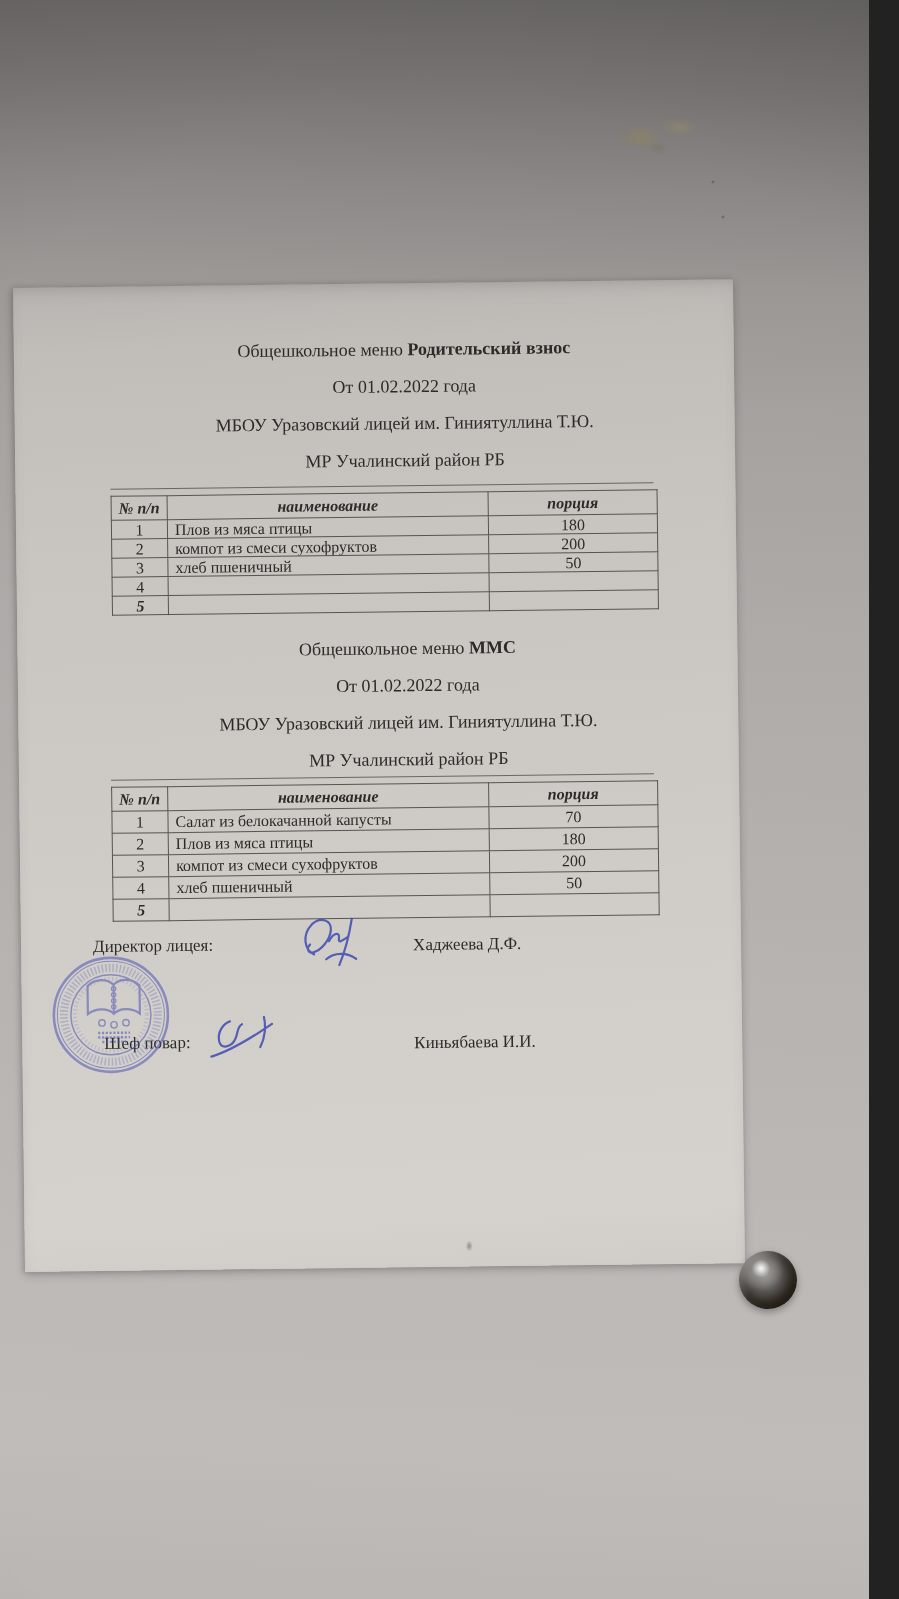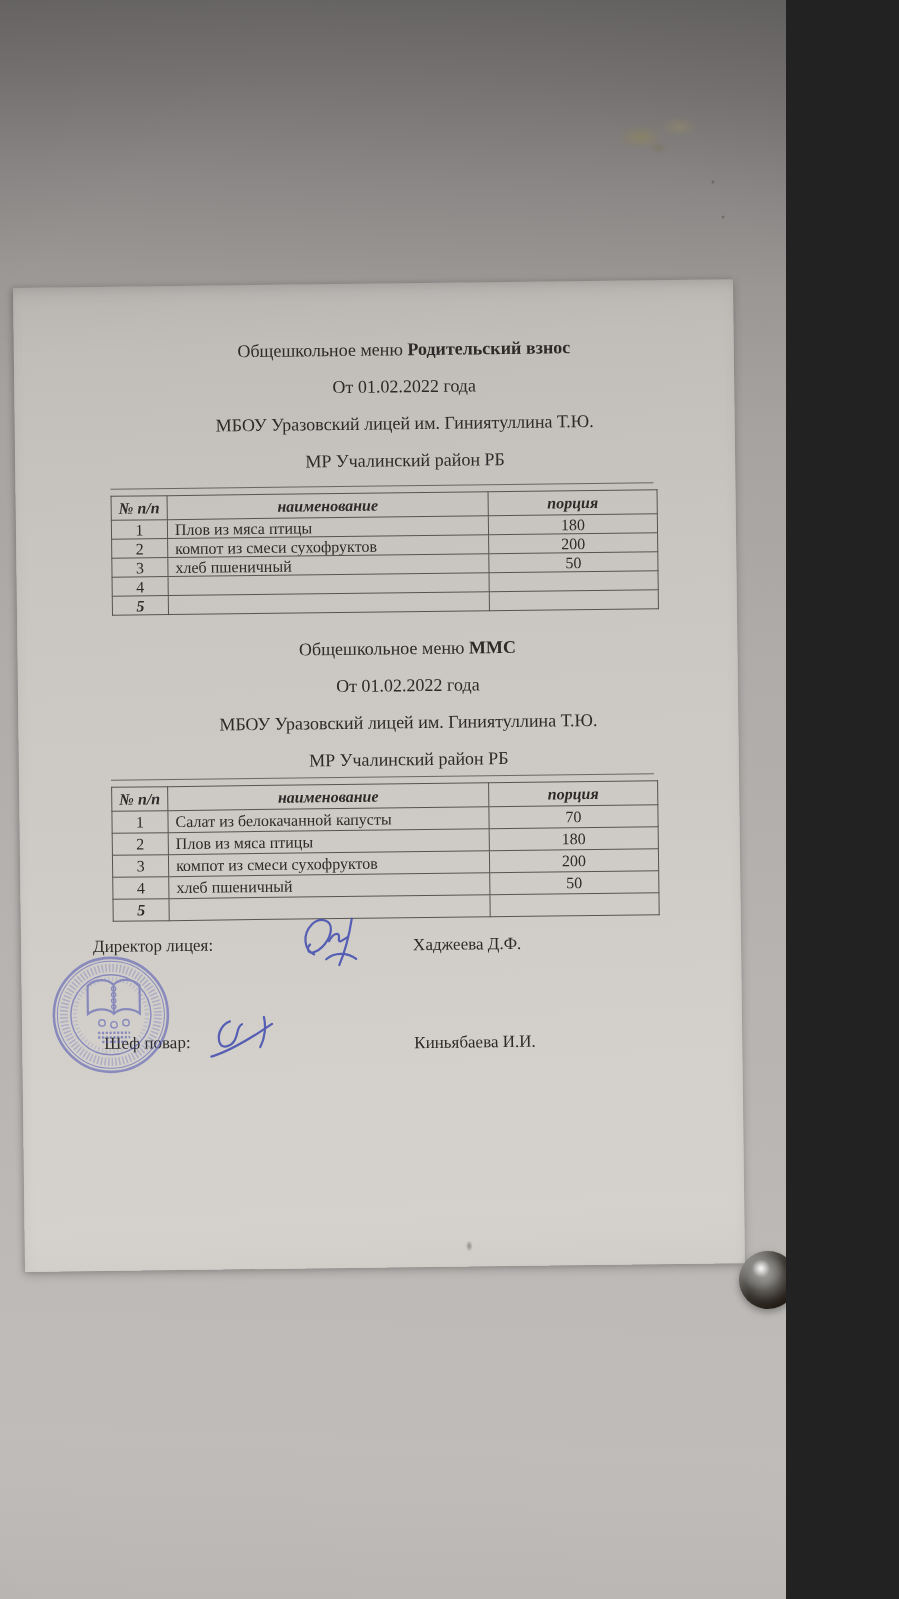--- a/index.html
+++ b/index.html
@@ -1,17 +1,17 @@
 <!DOCTYPE html>
 <html><head>
 <meta charset="utf-8">
 <style>
   html,body{margin:0;padding:0;background:#222;}
   .scene{
-    position:relative;width:786px;height:1599px;overflow:hidden;
+    position:relative;width:869px;height:1599px;overflow:hidden;
     font-family:"Liberation Serif","DejaVu Serif",serif;
     text-decoration:underline;
   }
   
   .wall{
     position:absolute;inset:0;
     background:
       radial-gradient(140% 95% at 52% 58%, rgba(0,0,0,0) 55%, rgba(18,16,14,0.16) 100%),
       linear-gradient(182deg,
         #666363 0%, #767372 6%, #8a8786 12%, #9a9795 18%,

